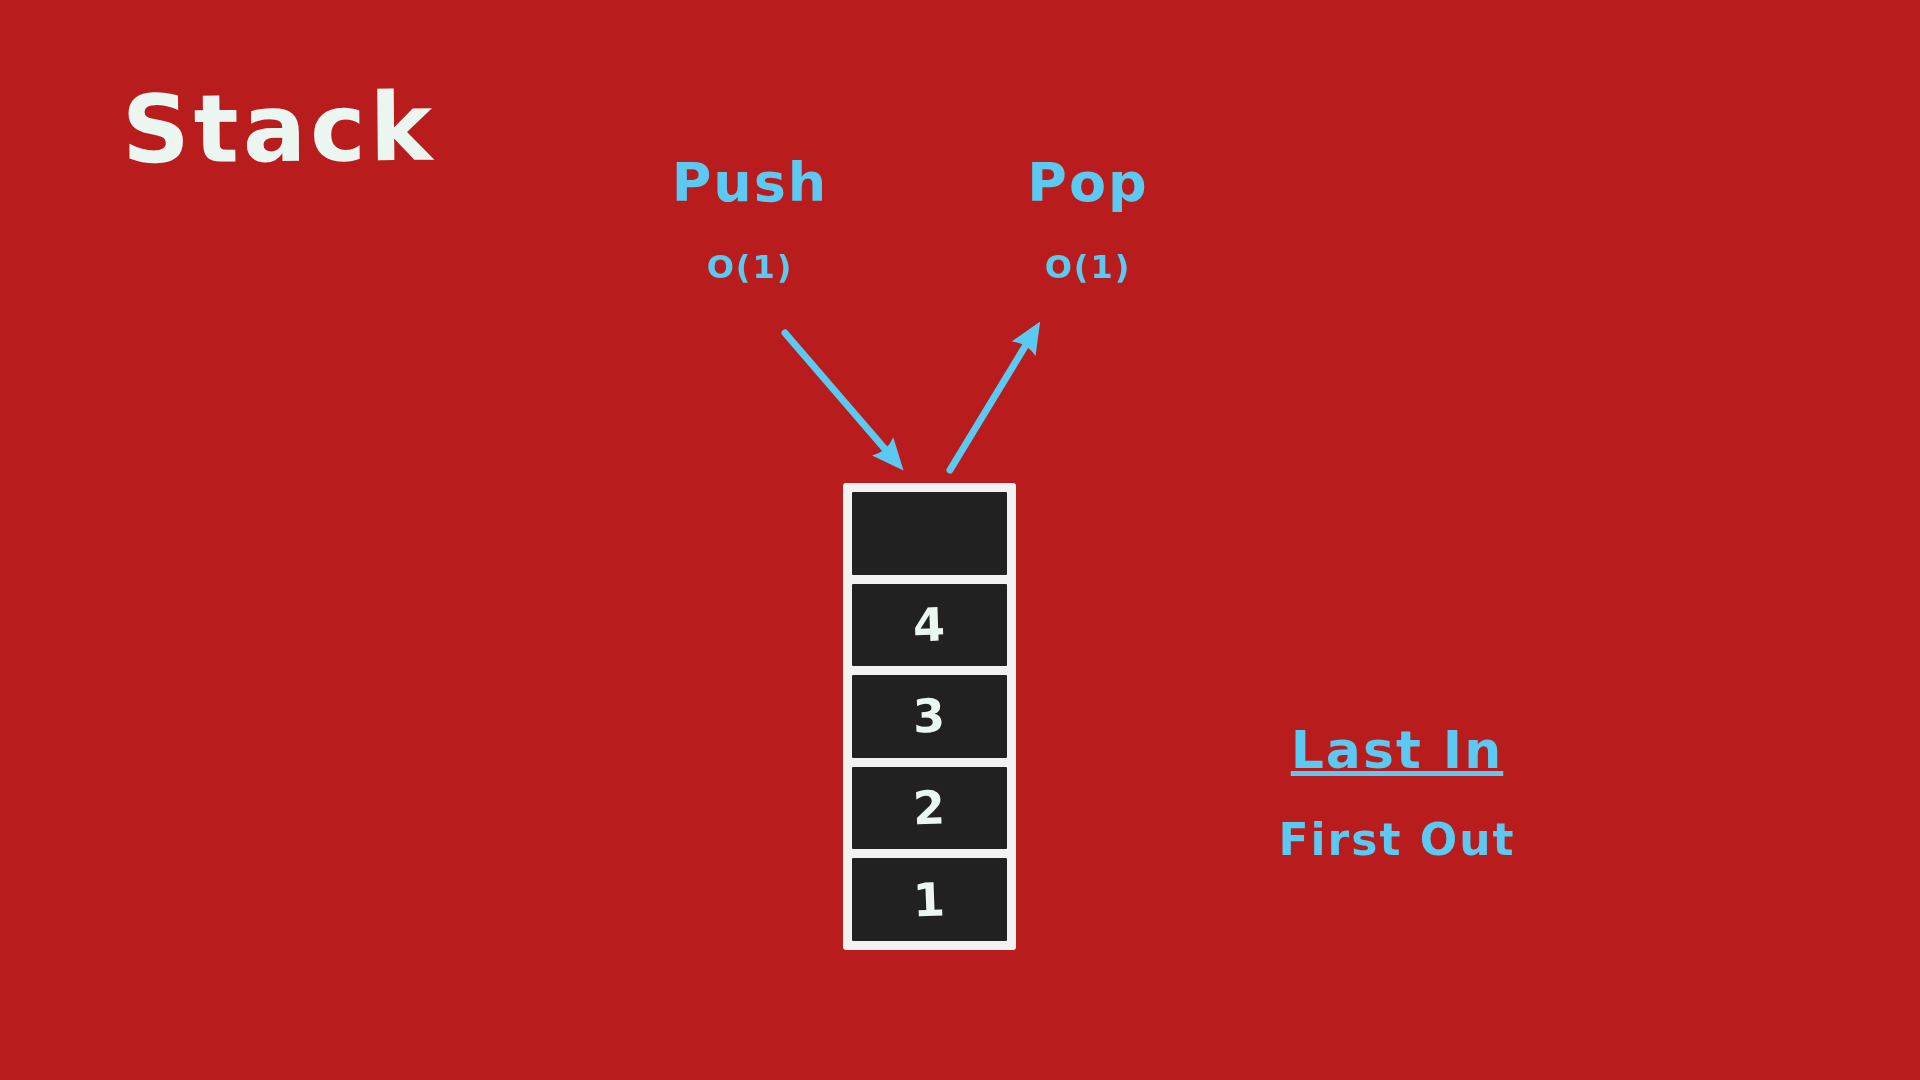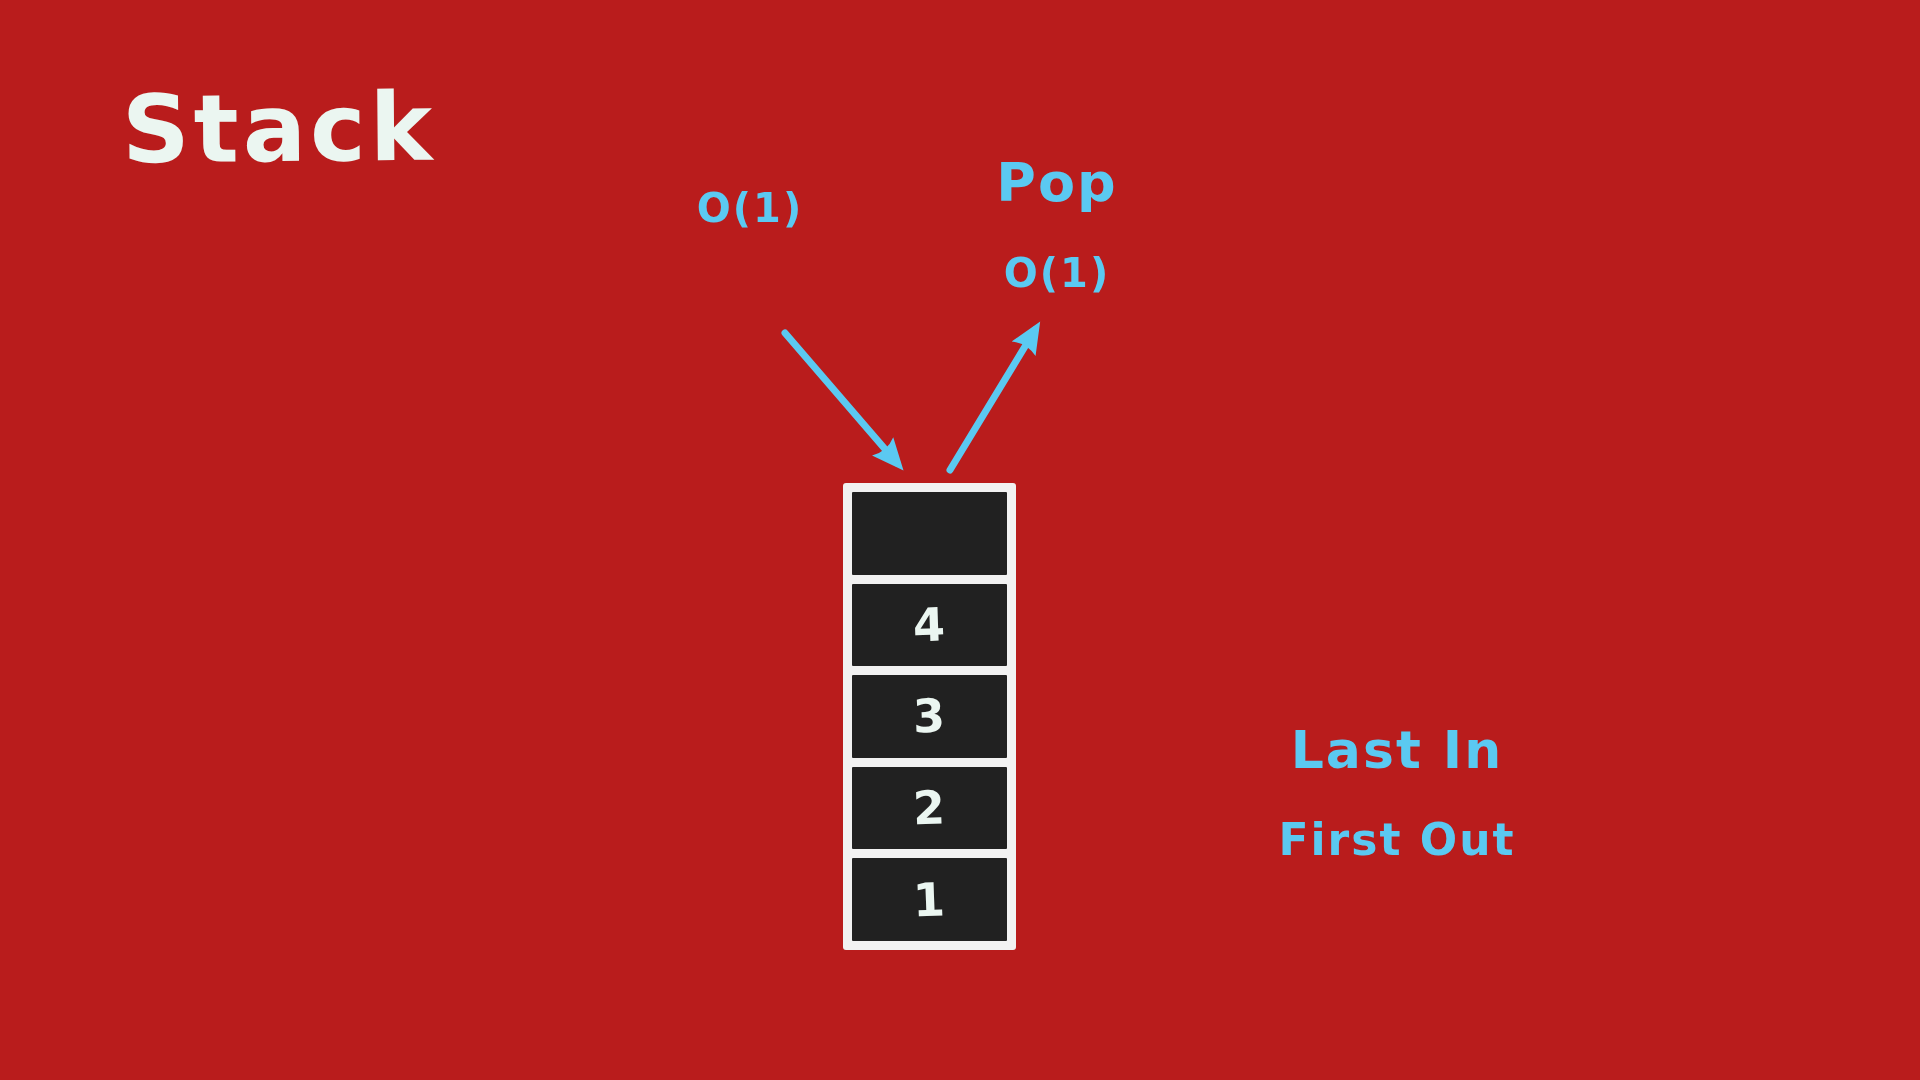--- a/index.html
+++ b/index.html
@@ -33,27 +33,27 @@
     font-weight: bold;
   }
   .op-group .op-name {
     display: block;
     font-size: 54px;
     line-height: 65px;
     letter-spacing: 2px;
   }
   .op-group .op-complexity {
     display: block;
-    font-size: 40px;
+    font-size: 32px;
     line-height: 60px;
-    margin-top: 28px;
+    margin-top: 22px;
     letter-spacing: 2px;
   }
   .push-group { left: 640px; top: 150px; }
-  .pop-group  { left: 947px; top: 150px; }
+  .pop-group  { left: 978px; top: 150px; }
 
   .arrow-layer {
     position: absolute;
     left: 0; top: 0;
     width: 1920px;
     height: 1080px;
     pointer-events: none;
   }
 
   .stack {
@@ -92,37 +92,39 @@
     width: 380px;
     text-align: center;
     color: #5BC9F1;
     font-weight: bold;
   }
   .lifo .lifo-line1 {
     display: block;
     font-size: 52px;
     line-height: 64px;
     letter-spacing: 2px;
+    text-decoration: underline;
   }
   .lifo .lifo-line2 {
     display: block;
     font-size: 44px;
     line-height: 64px;
     margin-top: 26px;
     letter-spacing: 2px;
   }
 </style>
 </head>
 <body>
 
 <div class="canvas">
 
   <div class="title">Stack</div>
 
   <div class="op-group push-group">
+    <span class="op-name">Push</span>
     <span class="op-complexity">O(1)</span>
   </div>
 
   <div class="op-group pop-group">
     <span class="op-name">Pop</span>
     <span class="op-complexity">O(1)</span>
   </div>
 
   <svg class="arrow-layer" viewBox="0 0 1920 1080">
     <defs>

